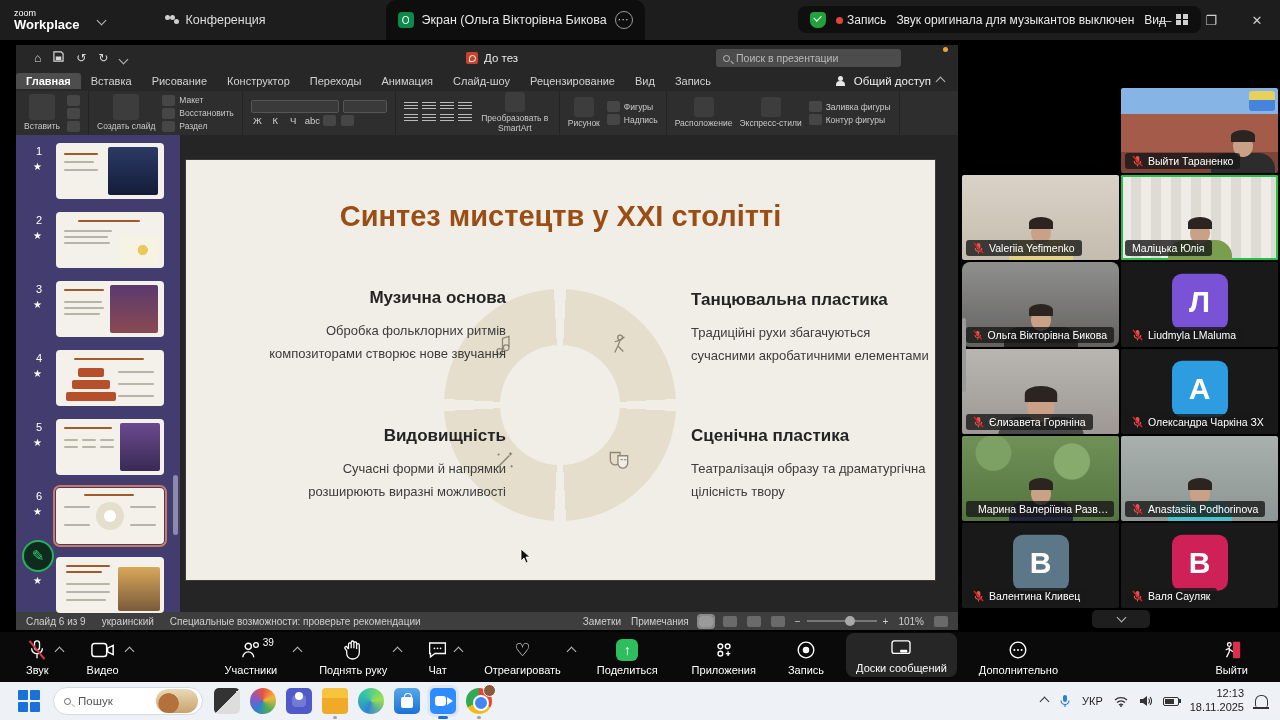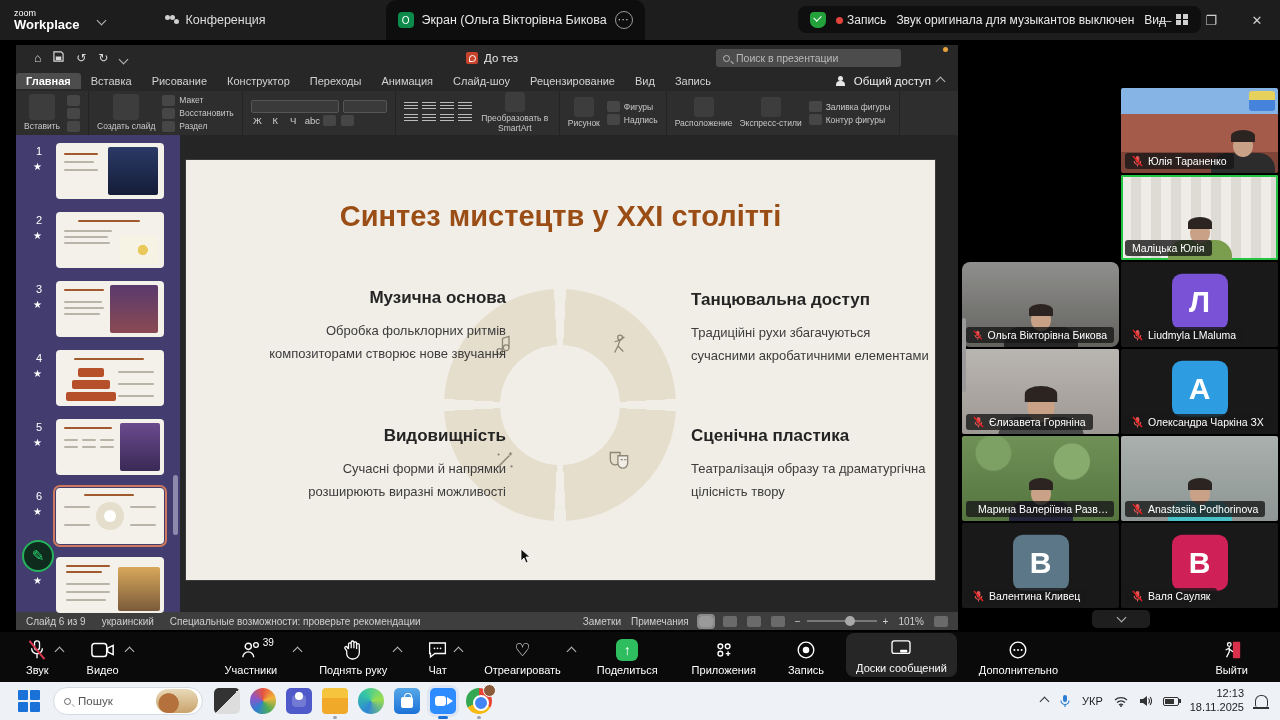--- a/index.html
+++ b/index.html
@@ -517,21 +517,21 @@
               <path d="M4 6h9v7a4.5 4.5 0 0 1-9 0z" fill="none" stroke="currentColor" stroke-width="1.2"></path>
               <path d="M11 9h9v7a4.5 4.5 0 0 1-9 0z" fill="#f1eee8" stroke="currentColor" stroke-width="1.2"></path>
               <path d="M13.5 13c.5-.7 1.5-.7 2 0 M16.8 13c.5-.7 1.5-.7 2 0" stroke="currentColor" stroke-width="1" fill="none"></path>
             </svg>
 
             <div class="qblock left" style="left:80px;top:128px">
               <h3>Музична основа</h3>
               <p>Обробка фольклорних ритмів композиторами створює нове звучання</p>
             </div>
             <div class="qblock" style="left:505px;top:130px">
-              <h3>Танцювальна доступ</h3>
+              <h3>Танцювальна пластика</h3>
               <p>Традиційні рухи збагачуються сучасними акробатичними елементами</p>
             </div>
             <div class="qblock left" style="left:80px;top:266px">
               <h3>Видовищність</h3>
               <p>Сучасні форми й напрямки розширюють виразні можливості</p>
             </div>
             <div class="qblock" style="left:505px;top:266px">
               <h3>Сценічна пластика</h3>
               <p>Театралізація образу та драматургічна цілісність твору</p>
             </div>
@@ -574,24 +574,39 @@
             <i class="head"></i>
             <i class="torso"></i>
           </div>
         <div class="namepill">
             <svg width="11" height="12" viewBox="0 0 12 13">
               <rect x="4" y="1" width="4" height="7" rx="2" fill="#e05656"></rect>
               <path d="M2.5 6.5a3.5 3.5 0 0 0 7 0" fill="none" stroke="#e05656" stroke-width="1.2"></path>
               <line x1="6" y1="10.5" x2="6" y2="12.5" stroke="#e05656" stroke-width="1.2"></line>
               <line x1="1" y1="1" x2="11" y2="12" stroke="#e02020" stroke-width="1.6"></line>
             </svg>
-            <span>Юлія Тараненко</span>
-          </div>
-      </div>
-
+            <span>Выйти Тараненко</span>
+          </div>
+      </div>
+
+      <div class="tile bg-beige" style="left:2px;top:135px">
+        <div class="person">
+            <i class="head"></i>
+            <i class="torso" style="background:#e3cf86"></i>
+          </div>
+        <div class="namepill">
+            <svg width="11" height="12" viewBox="0 0 12 13">
+              <rect x="4" y="1" width="4" height="7" rx="2" fill="#e05656"></rect>
+              <path d="M2.5 6.5a3.5 3.5 0 0 0 7 0" fill="none" stroke="#e05656" stroke-width="1.2"></path>
+              <line x1="6" y1="10.5" x2="6" y2="12.5" stroke="#e05656" stroke-width="1.2"></line>
+              <line x1="1" y1="1" x2="11" y2="12" stroke="#e02020" stroke-width="1.6"></line>
+            </svg>
+            <span>Valeriia Yefimenko</span>
+          </div>
+      </div>
 
       <div class="tile bg-curt active" style="left:161px;top:135px">
         <div class="person">
             <i class="head" style="background:#c9a186"></i>
             <i class="torso" style="background:#7a9e4e"></i>
           </div>
         <div class="namepill">
             <span>Маліцька Юлія</span>
           </div>
       </div>

